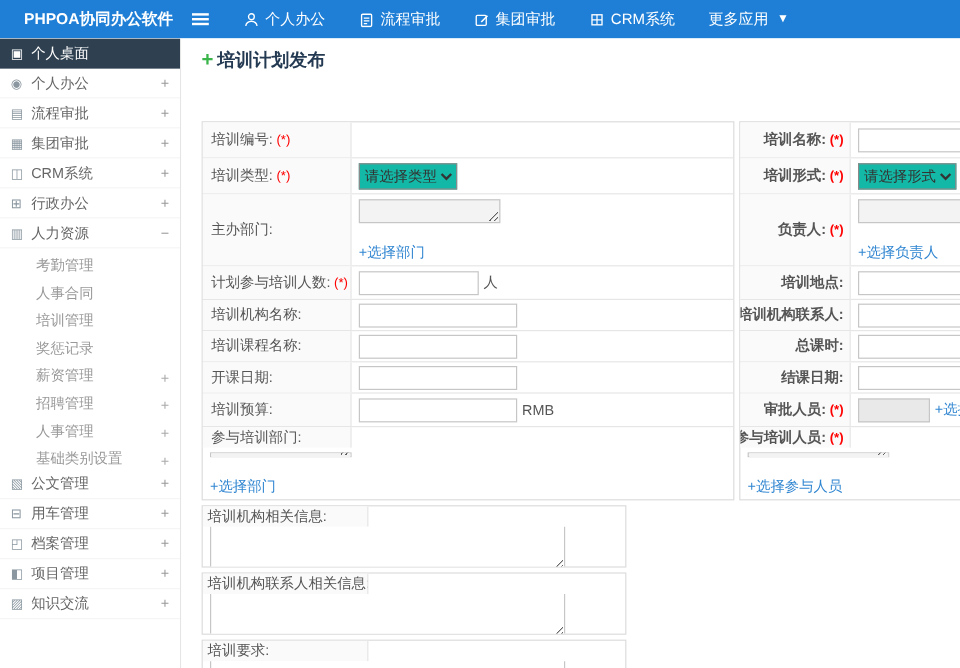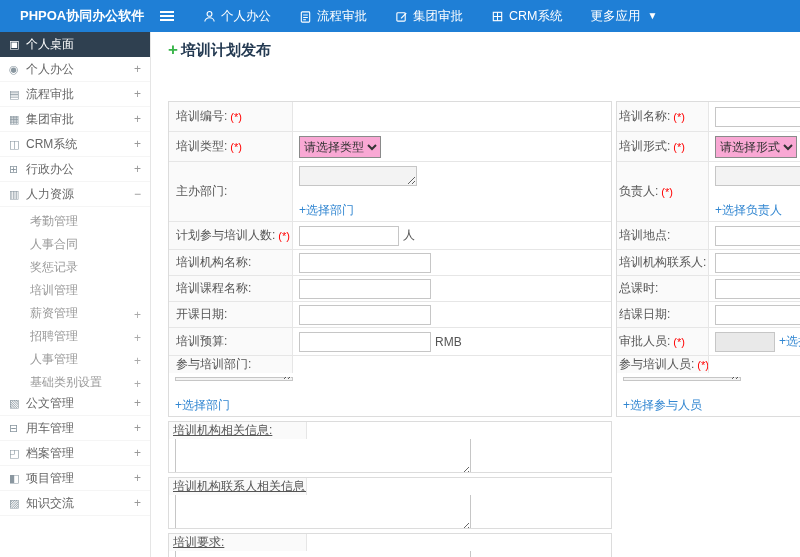--- a/index.html
+++ b/index.html
@@ -47,37 +47,37 @@
   .ftable{border:1px solid #dcdcdc;background:#fff;flex:none;margin-top:29px;}
   .ftable.left{width:444px;}
   .ftable.right{width:440px;}
   .frow{display:flex;border-bottom:1px solid #e6e6e6;}
   .frow:last-child{border-bottom:0;flex-direction:column;}
   .h30{height:30px;}.h28{height:28px;}.h26{height:26px;}.h60{height:60px;}
   .hfull{height:50px;}
   .flab{flex:none;width:124px;background:#fafafa;border-right:1px solid #e6e6e6;
     display:flex;align-items:center;padding:0 4px 0 7px;color:#555;
     white-space:nowrap;overflow:hidden;}
-  .right .flab{width:92px;justify-content:flex-start;padding:0 5px 0 2px;}
+  .right .flab{width:92px;justify-content:flex-end;padding:0 5px 0 2px;font-weight:bold;}
   .fval{flex:1;display:flex;align-items:center;gap:4px;padding:0 6px;overflow:hidden;}
   .fval.stack{flex-direction:column;align-items:flex-start;justify-content:flex-end;
     gap:16px;padding-top:4px;padding-bottom:2px;}
   .req{color:#f00;margin-left:3px;font-size:11px;flex:none;}
   .inp{height:20px;border:1px solid #c6c6c6;background:#fff;padding:0 3px;
     font-size:12px;color:#333;font-family:inherit;}
   .inp.ro{background:#e9e9e9;}
   .w60{width:60px;}.w100{width:100px;}.w132{width:132px;}.w150{width:150px;}
-  .sel{height:22px;font-size:12px;color:#333;border:1px solid #8a8a8a;background:#f9a8d4;
+  .sel{height:22px;font-size:12px;color:#333;border:1px solid #8a8a8a;background:#14b8a6;
     font-family:inherit;}
   .ta{width:118px;height:42px;border:1px solid #c6c6c6;background:#f3f3f3;
     font-size:12px;font-family:inherit;}
   .ta-big{width:296px;height:40px;border:1px solid #c6c6c6;background:#fff;
     font-size:12px;font-family:inherit;}
   .lnk{color:#3186d1;font-size:12px;cursor:pointer;white-space:nowrap;}
-  .fullrows .ftable.full{width:444px;margin-top:4px;text-decoration:underline;}
+  .fullrows .ftable.full{width:354px;margin-top:4px;}
   .full .flab{width:138px;padding-left:4px;}
 </style>
 </head>
 <body>
 
 <header class="topbar">
   <div class="logo">PHPOA协同办公软件</div>
   <div class="hamburger">
       <i></i>
       <i></i>
@@ -162,24 +162,24 @@
     <span class="s-label">人力资源</span>
     <span class="s-expand">−</span>
   </div>
   <div class="side-sub">
     <span class="s-label">考勤管理</span>
   </div>
   <div class="side-sub">
     <span class="s-label">人事合同</span>
   </div>
   <div class="side-sub">
+    <span class="s-label">培训管理</span>
+  </div>
+  <div class="side-sub">
     <span class="s-label">奖惩记录</span>
-  </div>
-  <div class="side-sub">
-    <span class="s-label">培训管理</span>
   </div>
   <div class="side-sub">
     <span class="s-label">薪资管理</span>
     <span class="s-expand">+</span>
   </div>
   <div class="side-sub">
     <span class="s-label">招聘管理</span>
     <span class="s-expand">+</span>
   </div>
   <div class="side-sub">

